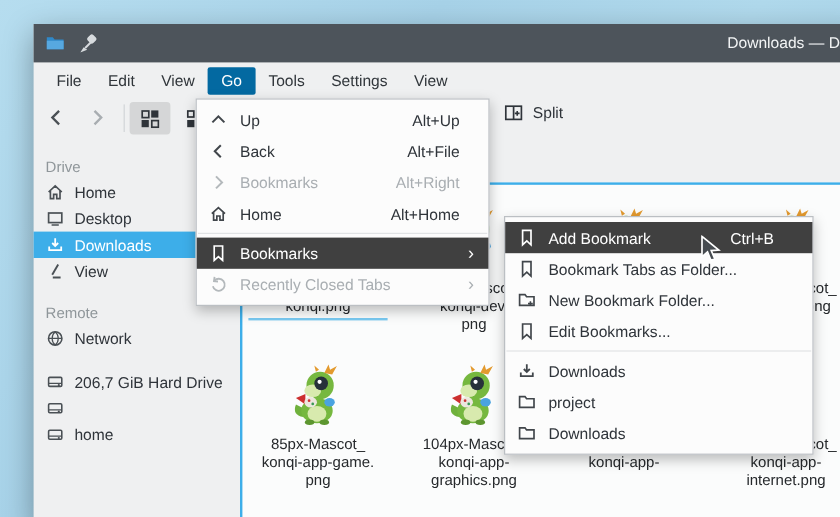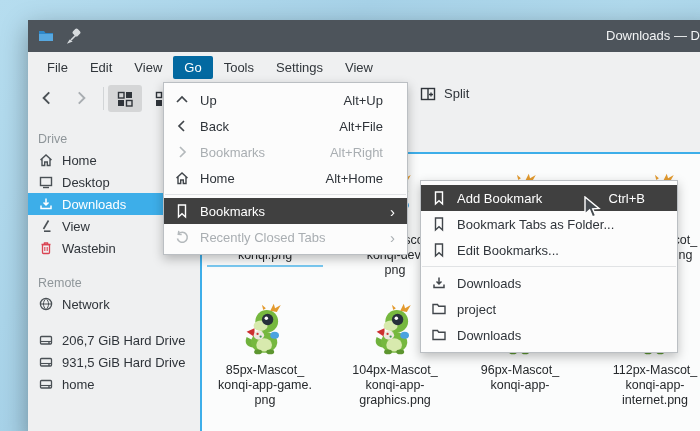--- a/index.html
+++ b/index.html
@@ -245,26 +245,20 @@
               <use href="#s-download"></use>
             </svg>
           <span>Downloads</span>
         </div>
         <div class="side-i">
           <svg class="ic">
               <use href="#s-root"></use>
             </svg>
           <span>View</span>
         </div>
-        <div class="side-i">
-          <svg class="ic red">
-              <use href="#s-trash"></use>
-            </svg>
-          <span>Wastebin</span>
-        </div>
       </div>
       <div class="side-sec">
         <div class="side-h">Remote</div>
         <div class="side-i">
           <svg class="ic">
               <use href="#s-globe"></use>
             </svg>
           <span>Network</span>
         </div>
       </div>
@@ -272,21 +266,20 @@
         <div class="side-i">
           <svg class="ic">
               <use href="#s-drive"></use>
             </svg>
           <span>206,7 GiB Hard Drive</span>
         </div>
         <div class="side-i">
           <svg class="ic">
               <use href="#s-drive"></use>
             </svg>
-          <span>931,5 GiB Hard Drive</span>
         </div>
         <div class="side-i">
           <svg class="ic">
               <use href="#s-drive"></use>
             </svg>
           <span>home</span>
         </div>
       </div>
     </div>
 
@@ -429,20 +422,26 @@
       <span class="sc" style="padding-right:22px">Ctrl+B</span>
     </div>
     <div class="mrow">
       <svg class="ic">
           <use href="#s-bookmark"></use>
         </svg>
       <span>Bookmark Tabs as Folder...</span>
     </div>
     <div class="mrow">
       <svg class="ic">
+          <use href="#s-foldernew"></use>
+        </svg>
+      <span>New Bookmark Folder...</span>
+    </div>
+    <div class="mrow">
+      <svg class="ic">
           <use href="#s-bookmark"></use>
         </svg>
       <span>Edit Bookmarks...</span>
     </div>
     <div class="msep"></div>
     <div class="mrow">
       <svg class="ic">
           <use href="#s-download"></use>
         </svg>
       <span>Downloads</span>

